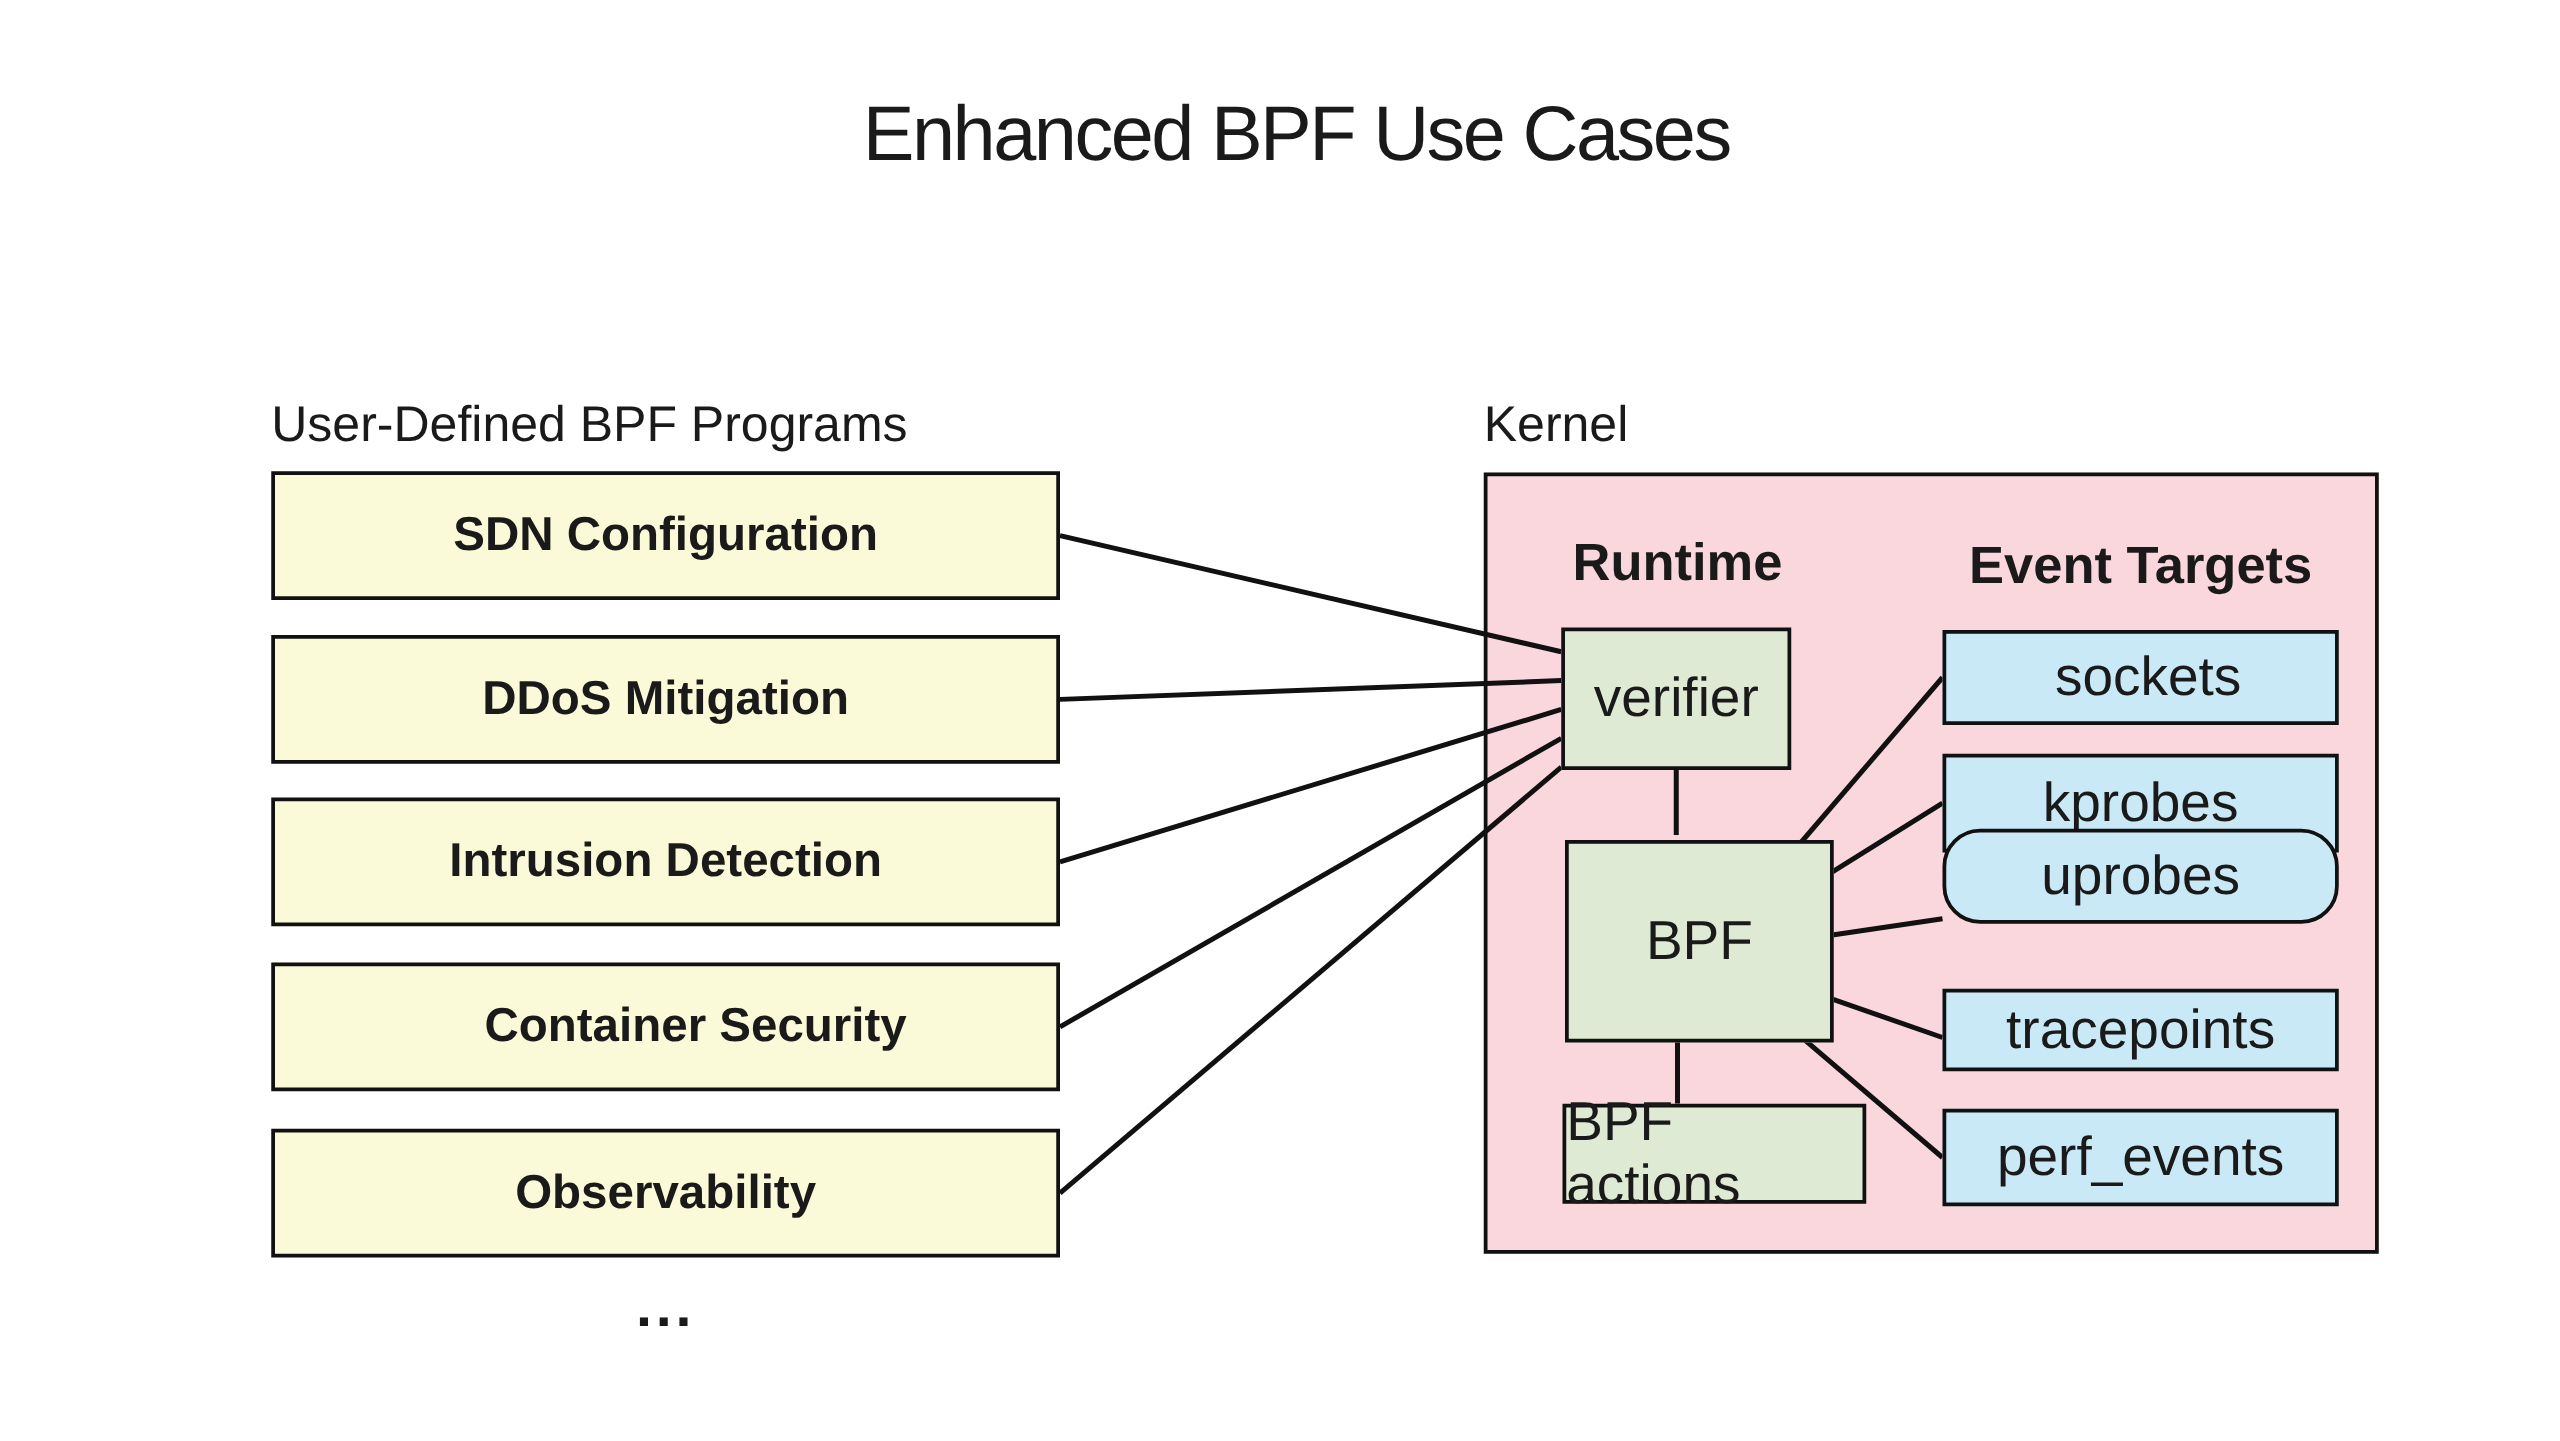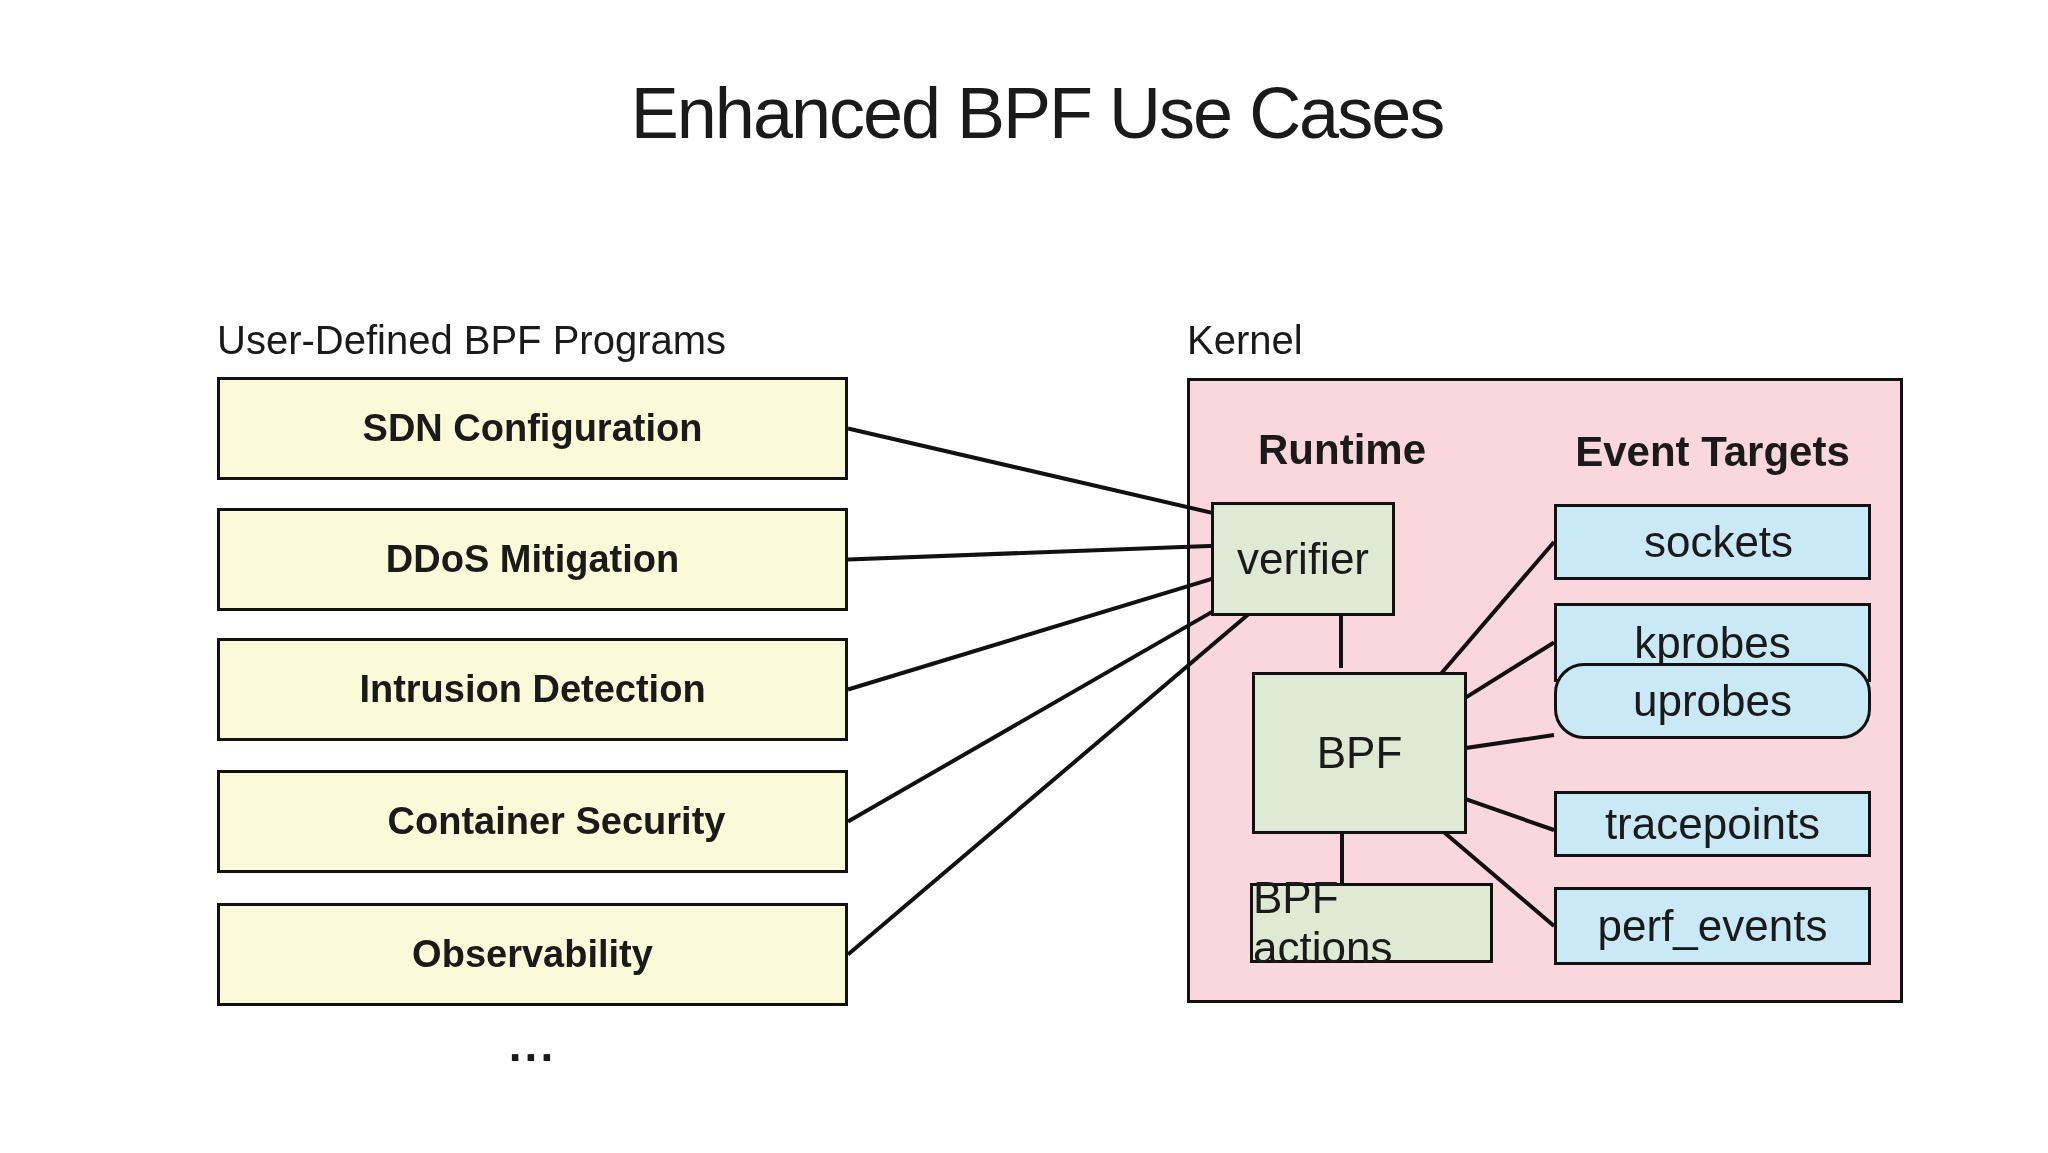--- a/index.html
+++ b/index.html
@@ -7,21 +7,21 @@
     position:relative;
     width:2048px;height:1153px;
     background:var(--bg,#ffffff);
     font-family:"Liberation Sans","DejaVu Sans",sans-serif;
     color:var(--ink,#1a1a1a);
     overflow:hidden;
   }
   .title{
     position:absolute;left:26px;right:0;top:72px;
     text-align:center;
-    font-size:72px;font-weight:400;letter-spacing:-2px;
+    font-size:62px;font-weight:400;letter-spacing:-2px;
     white-space:nowrap;
   }
   .col-header{
     position:absolute;top:318px;
     text-align:left;
     font-size:40px;font-weight:400;
     z-index:10;
   }
   #hdr-left{left:217px;width:631px;}
   #hdr-kernel{left:1187px;width:716px;}
@@ -61,21 +61,21 @@
   .gbox,.bbox{
     position:absolute;
     border:3.5px solid var(--line,#111);
     box-sizing:border-box;
     display:flex;align-items:center;justify-content:center;
     font-size:44px;font-weight:400;
     z-index:10;
   }
   .gbox{background:var(--green,#dfead5);}
   .bbox{background:var(--blue,#cae9f6);left:1554px;width:317px;}
-  #n-verifier{left:1211px;top:502px;width:184px;height:114px;}
+  #n-verifier{left:1249px;top:502px;width:184px;height:114px;}
   #n-bpf{left:1252px;top:672px;width:215px;height:162px;}
   #n-bpf-actions{left:1250px;top:883px;width:243px;height:80px;}
   #n-sockets{top:504px;height:76px;padding-left:12px;}
   #n-kprobes{top:603px;height:79px;}
   #n-uprobes{top:663px;height:76px;border-radius:30px;}
   #n-tracepoints{top:791px;height:66px;}
   #n-perf{top:887px;height:78px;}
   #edges{
     position:absolute;left:0;top:0;
     z-index:5;pointer-events:none;

